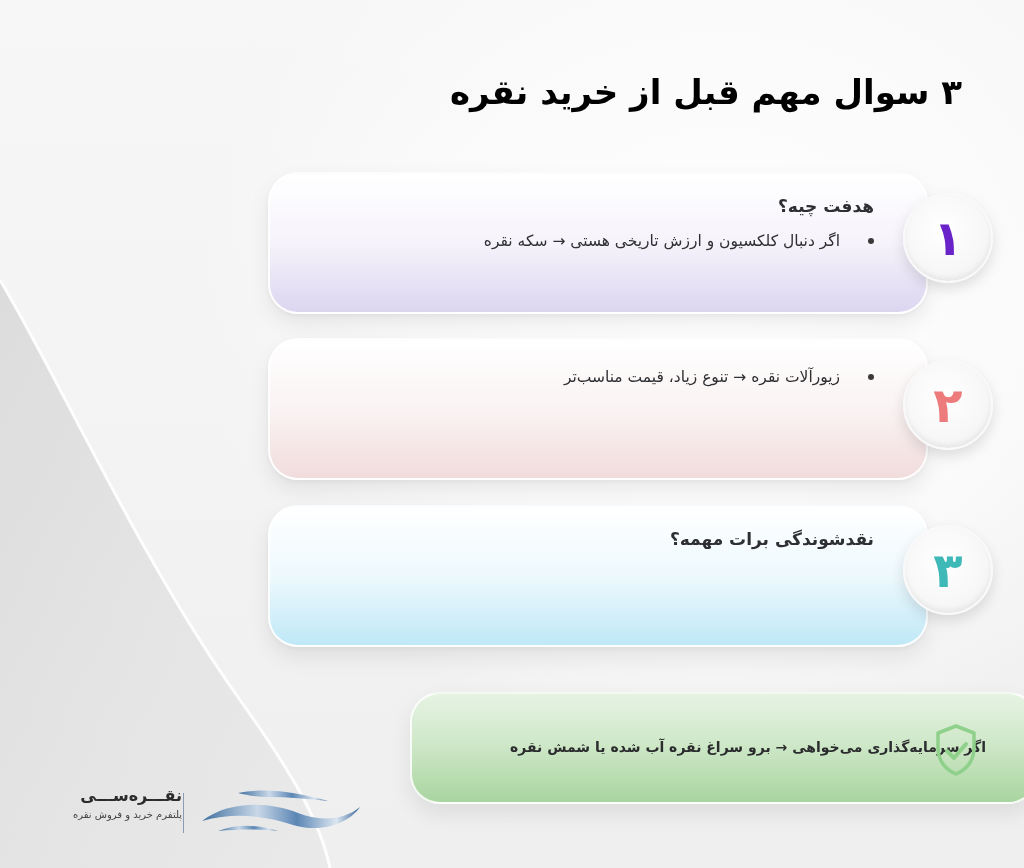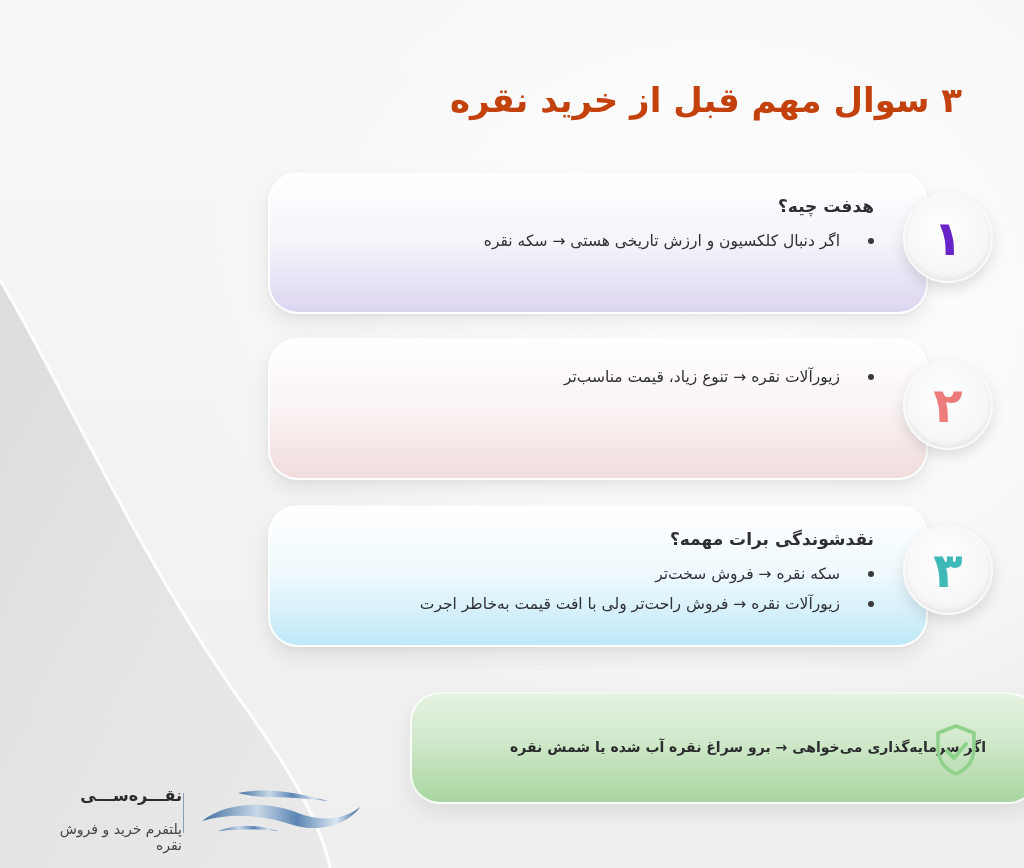--- a/index.html
+++ b/index.html
@@ -13,25 +13,25 @@
       position: absolute; inset: 0;
       background:
         radial-gradient(ellipse 700px 600px at 720px 300px, #ffffff 0%, #fafafa 45%, rgba(240,240,240,0) 75%),
         linear-gradient(180deg, #f7f7f7 0%, #efefef 100%);
     }
     .bg-swoosh {
       position: absolute; inset: 0;
     }
     .title {
       position: absolute;
-      top: 80px; right: 62px;
+      top: 72px; right: 62px;
       direction: rtl;
       font-size: 34px;
       font-weight: bold;
-      color: #c2410c;
+      color: #000000;
       letter-spacing: 0;
     }
     .card {
       position: absolute;
       left: 268px;
       width: 660px;
       height: 142px;
       border-radius: 30px;
       box-shadow: 0 10px 22px rgba(0,0,0,0.08), 0 2px 4px rgba(0,0,0,0.04);
       border: 2px solid rgba(255,255,255,0.9);
@@ -112,22 +112,22 @@
       direction: rtl;
       text-align: right;
     }
     .brand-name {
       font-size: 16px;
       font-weight: bold;
       color: #2b2b2b;
       letter-spacing: 0.5px;
     }
     .brand-tagline {
-      margin-top: 16px;
-      font-size: 14px;
+      margin-top: 4px;
+      font-size: 10px;
       color: #444;
     }
     .brand-divider {
       position: absolute;
       top: 793px; left: 183px;
       width: 1px; height: 40px;
       background: #8a9bb3;
     }
     .brand-logo {
       position: absolute;
@@ -173,30 +173,20 @@
           <span>زیورآلات نقره → تنوع زیاد، قیمت مناسب‌تر</span>
         </li>
     </ul>
   </div>
 </div>
 <div class="badge badge-2">۲</div>
 
 <div class="card card-3">
   <div class="card-content">
     <div class="card-title">نقدشوندگی برات مهمه؟</div>
-    <ul class="card-list">
-      <li>
-          <span class="bullet"></span>
-          <span>سکه نقره → فروش سخت‌تر</span>
-        </li>
-      <li>
-          <span class="bullet"></span>
-          <span>زیورآلات نقره → فروش راحت‌تر ولی با افت قیمت به‌خاطر اجرت</span>
-        </li>
-    </ul>
   </div>
 </div>
 <div class="badge badge-3">۳</div>
 
 <div class="tip">
   <div class="tip-text">اگر سرمایه‌گذاری می‌خواهی → برو سراغ نقره آب شده یا شمش نقره</div>
 </div>
 <svg class="shield" viewBox="0 0 48 56">
   <path d="M24 4 L42 11 L42 26 C42 39 34 48 24 52 C14 48 6 39 6 26 L6 11 Z" fill="none" stroke="#8fd18a" stroke-width="3.5" stroke-linejoin="round"></path>
   <path d="M15 29 L22 36 L34 22" fill="none" stroke="#8fd18a" stroke-width="4" stroke-linecap="round" stroke-linejoin="round"></path>

